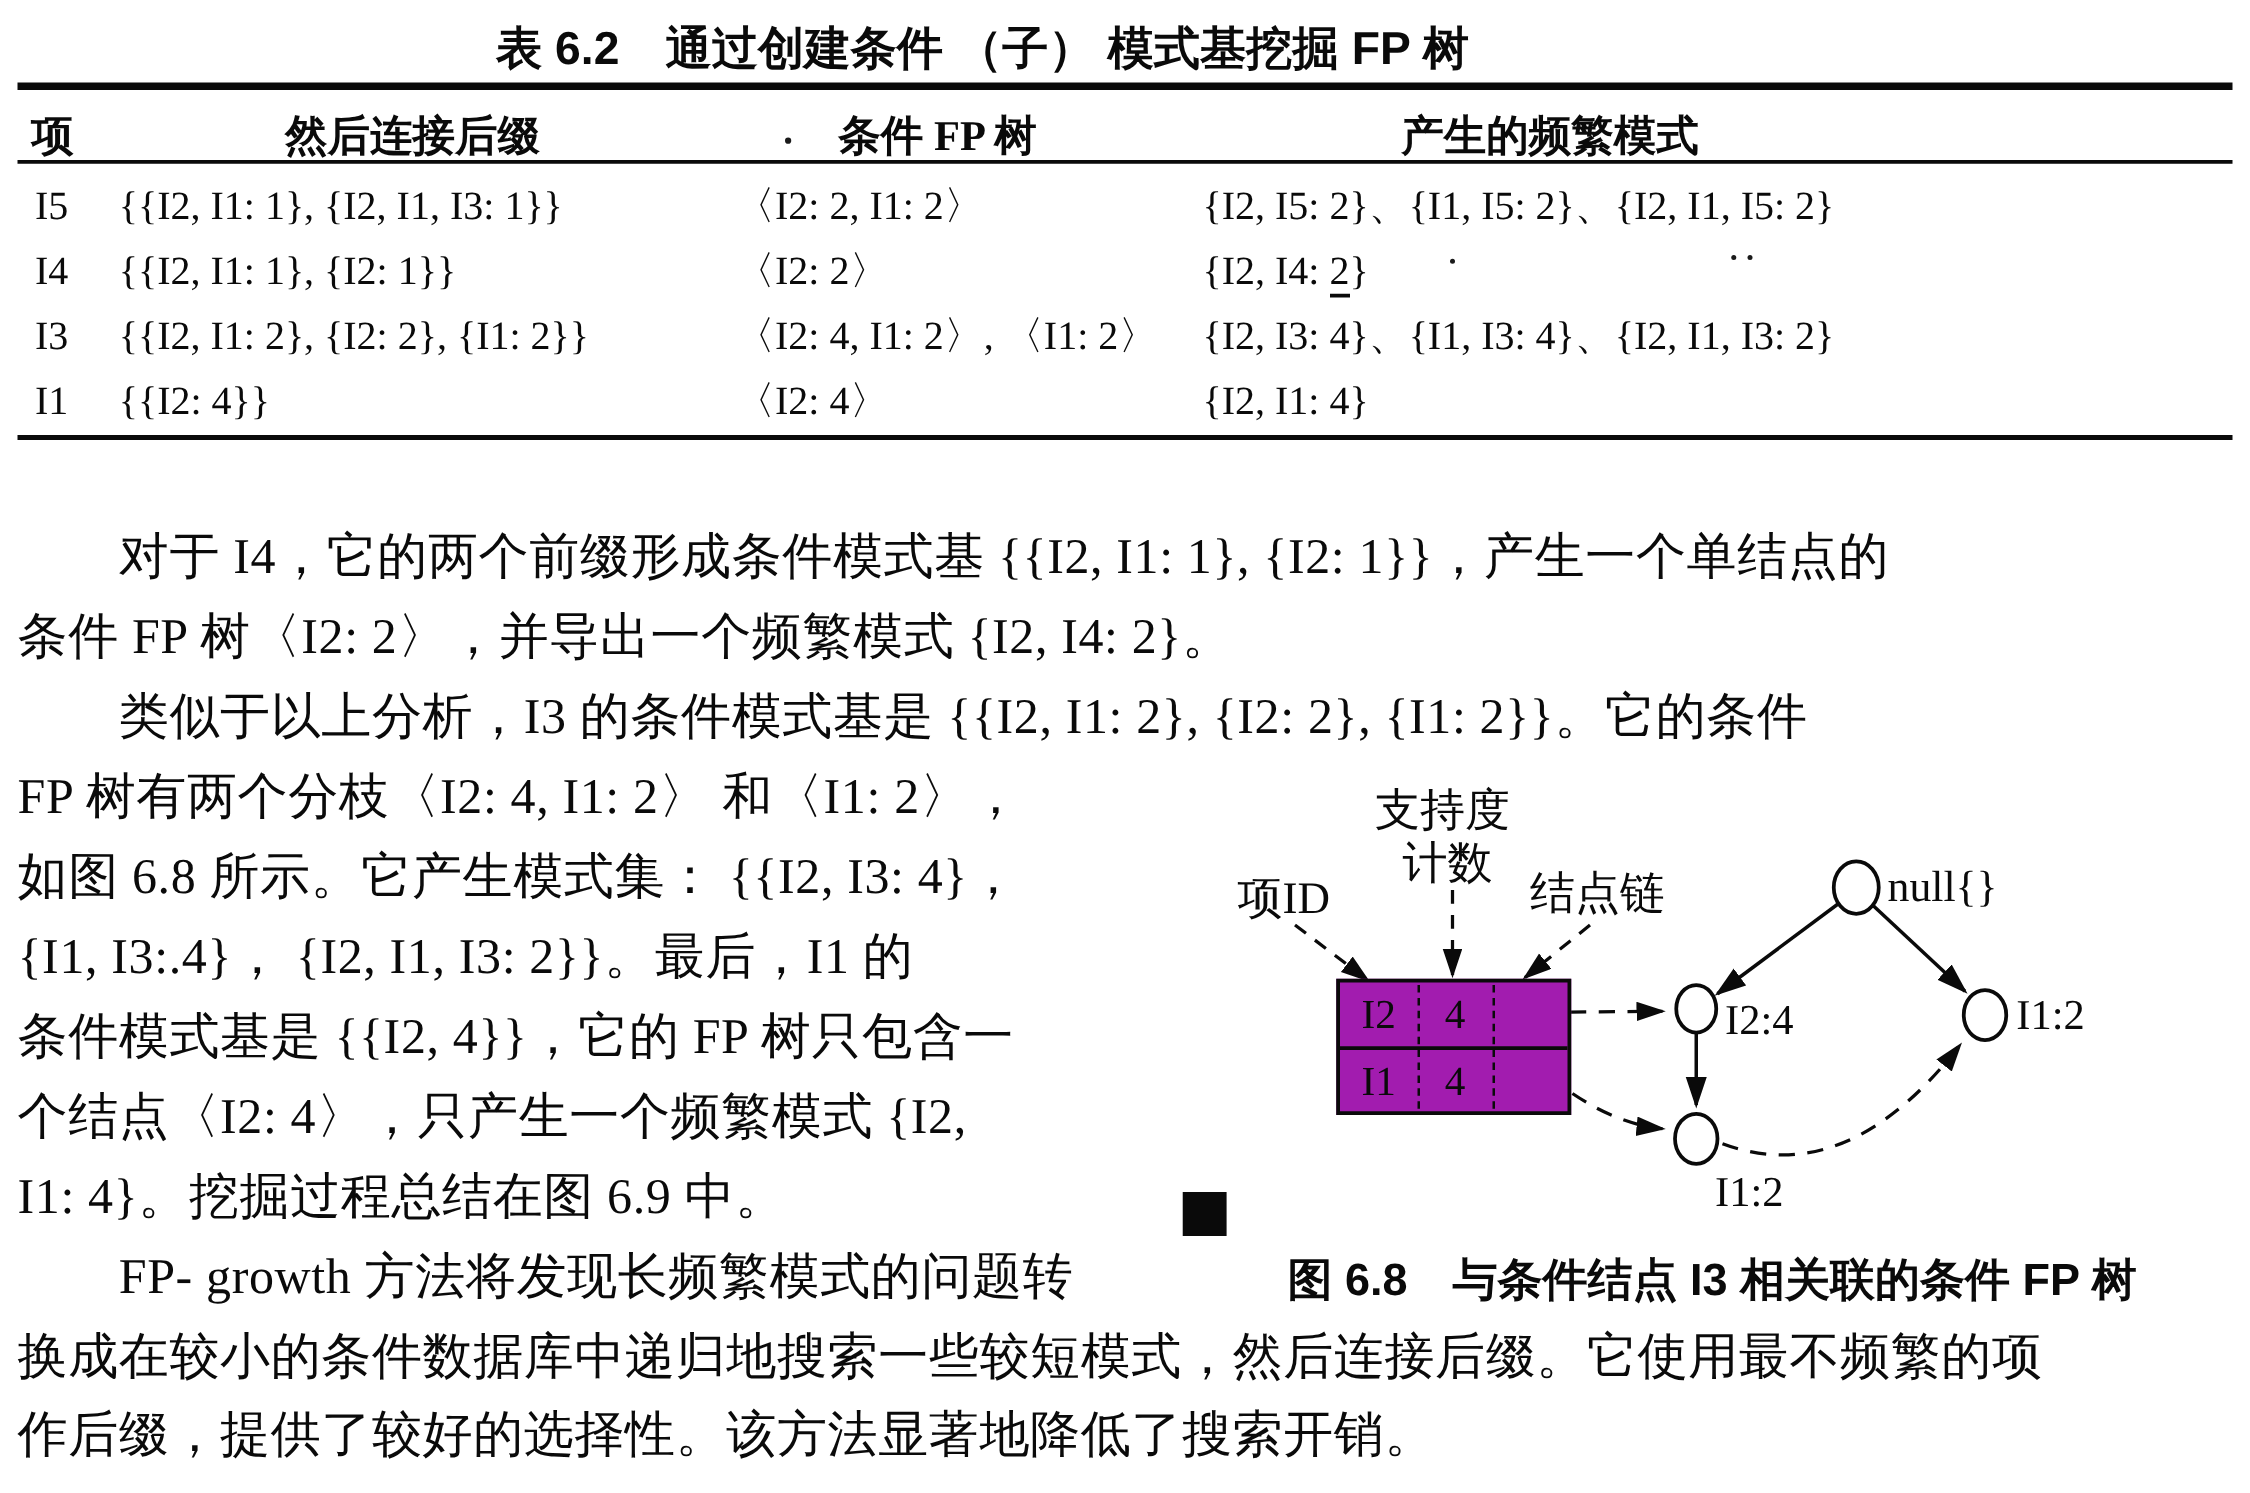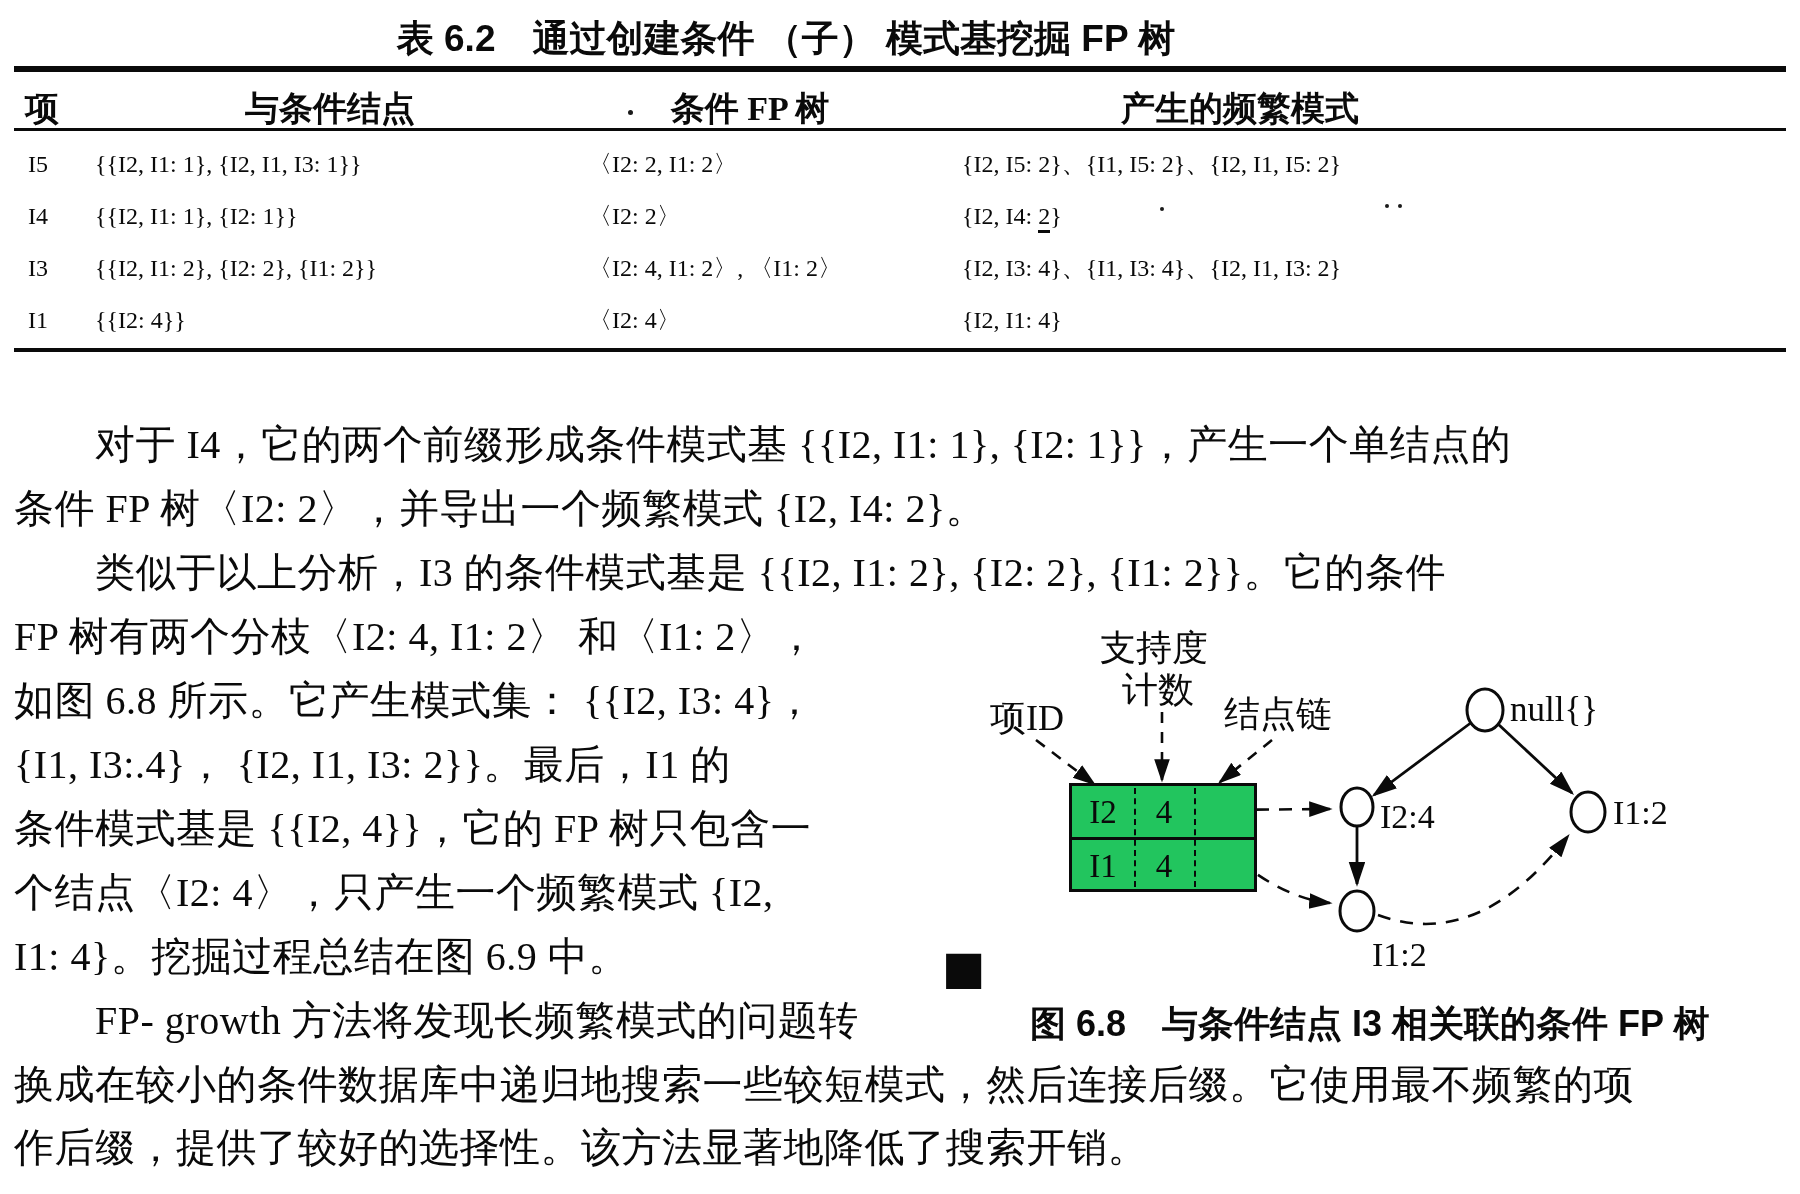--- a/index.html
+++ b/index.html
@@ -7,43 +7,43 @@
     width:1800px;height:1194px;position:relative;overflow:hidden;
     background:#ffffff;color:#0a0a0a;
     font-family:"Liberation Serif","DejaVu Serif",serif;
   }
   .abs{position:absolute;white-space:nowrap;}
   .bodyline{font-size:40px;line-height:46px;letter-spacing:.5px;}
   .heiti{font-weight:bold;font-family:"Liberation Sans","DejaVu Sans",sans-serif;}
   
   .rule{position:absolute;background:#0a0a0a;}
   .th{font-size:34px;font-weight:bold;text-align:center;}
-  .td{font-size:24px;line-height:44px;}
+  .td{font-size:32px;line-height:44px;}
   .u2{border-bottom:3px solid #0a0a0a;padding-bottom:1px;}
   
   .figlabel{font-size:36px;line-height:40px;}
   .nodelabel{font-size:34px;}
   #figtable{position:absolute;left:1069px;top:783px;width:188px;height:109px;
-    border:3px solid #0a0a0a;box-sizing:border-box;background:#22c55e;}
+    border:3px solid #0a0a0a;box-sizing:border-box;background:#a21caf;}
   #figtable .vdash{position:absolute;top:2px;height:99px;width:0;border-left:2px dashed #0a0a0a;}
   #figtable .hsolid{position:absolute;left:0;top:51px;width:100%;height:3px;background:#0a0a0a;}
   #figtable .cell{position:absolute;font-size:33px;text-align:center;}
   svg{position:absolute;left:0;top:0;pointer-events:none;}
   .dot{position:absolute;background:#1a1a1a;border-radius:50%;}
   .eop{font-size:46px;line-height:46px;font-family:"DejaVu Sans",sans-serif;}
 </style>
 </head>
 <body>
 
 <div class="abs heiti" style="left:0;top:14px;width:1572px;text-align:center;font-size:37px;">表 6.2　通过创建条件 （子） 模式基挖掘 FP 树</div>
 
 <div class="rule" style="left:14px;top:66px;width:1772px;height:6px;"></div>
 
 <div class="abs th" style="left:25px;top:86px;">项</div>
-<div class="abs th" style="left:95px;top:86px;width:470px;">与条件结点</div>
+<div class="abs th" style="left:95px;top:86px;width:470px;">然后连接后缀</div>
 <div class="abs th" style="left:570px;top:86px;width:360px;">条件 FP 树</div>
 <div class="abs th" style="left:950px;top:86px;width:580px;">产生的频繁模式</div>
 
 <div class="rule" style="left:14px;top:128px;width:1772px;height:3px;"></div>
 
 <div>
   <div class="abs td" style="left:28px;top:142px;">I5</div>
   <div class="abs td" style="left:95px;top:142px;">{{I2, I1: 1}, {I2, I1, I3: 1}}</div>
   <div class="abs td" style="left:588px;top:142px;text-align:right;">〈I2: 2, I1: 2〉</div>
   <div class="abs td" style="left:962px;top:142px;">{I2, I5: 2}、{I1, I5: 2}、{I2, I1, I5: 2}</div>

